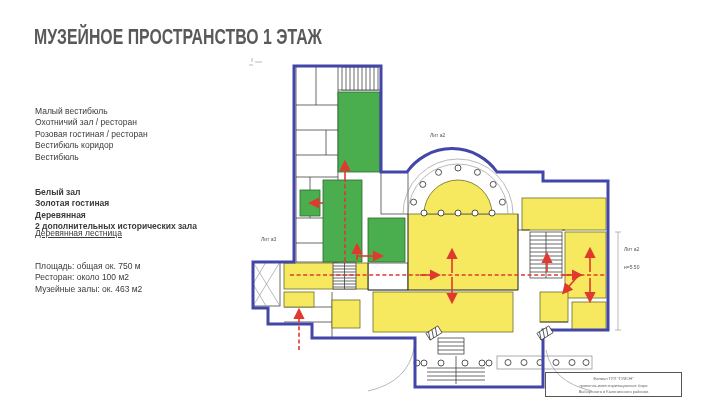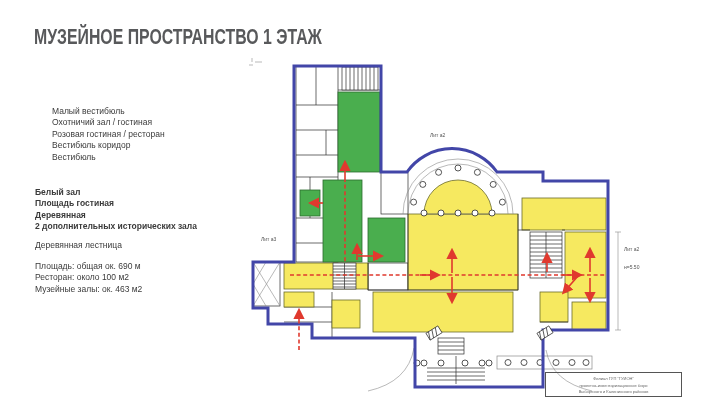--- a/index.html
+++ b/index.html
@@ -2,21 +2,21 @@
 <html><head>
 <meta charset="utf-8">
 <style>
   html,body{margin:0;padding:0;background:#fff;}
   .page{position:relative;width:720px;height:405px;background:#ffffff;overflow:hidden;
         font-family:"Liberation Sans","DejaVu Sans",sans-serif;}
   .title{position:absolute;left:34px;top:24px;font-size:22px;font-weight:bold;color:#58595b;
          transform:scaleX(.72);transform-origin:0 50%;white-space:nowrap;}
   .legend{position:absolute;left:35px;color:#3a3a3a;font-size:8.5px;line-height:11.4px;width:215px;}
   .legend div{white-space:nowrap;}
-  #block1{top:106px;margin-left:17px;} #block2{top:187px;font-weight:bold;} #block3{top:240px;} #block4{top:261px;}
+  #block1{top:106px;} #block2{top:187px;font-weight:bold;} #block3{top:228px;text-decoration:underline;} #block4{top:261px;}
   .plan-label{position:absolute;font-size:5px;color:#555;white-space:nowrap;}
   #lit-top{left:430px;top:132px;}
   #lit-left{left:261px;top:236px;}
   #lit-right{left:624px;top:246px;}
   #height-mark{left:624px;top:264px;}
   .stamp{position:absolute;left:545px;top:372px;width:137px;height:25px;border:1px solid #555;
          font-size:4px;line-height:6.5px;color:#666;text-align:center;padding-top:3px;box-sizing:border-box;}
   svg{position:absolute;left:0;top:0;}
   
   .room-green{fill:#4aae4e;stroke:#2b6b2e;stroke-width:.8;}
@@ -31,39 +31,39 @@
 </style>
 </head>
 <body>
 
 <div class="page">
 
   <div class="title">МУЗЕЙНОЕ ПРОСТРАНСТВО 1 ЭТАЖ</div>
 
   <div class="legend" id="block1">
     <div>Малый вестибюль</div>
-    <div>Охотничий зал / гостиная</div>
+    <div>Охотничий зал / ресторан</div>
     <div>Розовая гостиная / ресторан</div>
     <div>Вестибюль коридор</div>
     <div>Вестибюль</div>
   </div>
 
   <div class="legend" id="block2">
     <div>Белый зал</div>
-    <div>Площадь гостиная</div>
+    <div>Золотая гостиная</div>
     <div>Деревянная</div>
     <div>2 дополнительных исторических зала</div>
   </div>
 
   <div class="legend" id="block3">
     <div>Деревянная лестница</div>
   </div>
 
   <div class="legend" id="block4">
-    <div>Площадь: общая ок. 690 м</div>
+    <div>Площадь: общая ок. 750 м</div>
     <div>Ресторан: около 100 м2</div>
     <div>Музейные залы: ок. 463 м2</div>
   </div>
 
   <svg width="720" height="405" viewBox="0 0 720 405">
     <defs>
       <marker id="ra" markerWidth="7" markerHeight="7" refX="5" refY="3.5" orient="auto">
         <path d="M0,0 L7,3.5 L0,7 Z" fill="#e0392e"></path>
       </marker>
     </defs>

